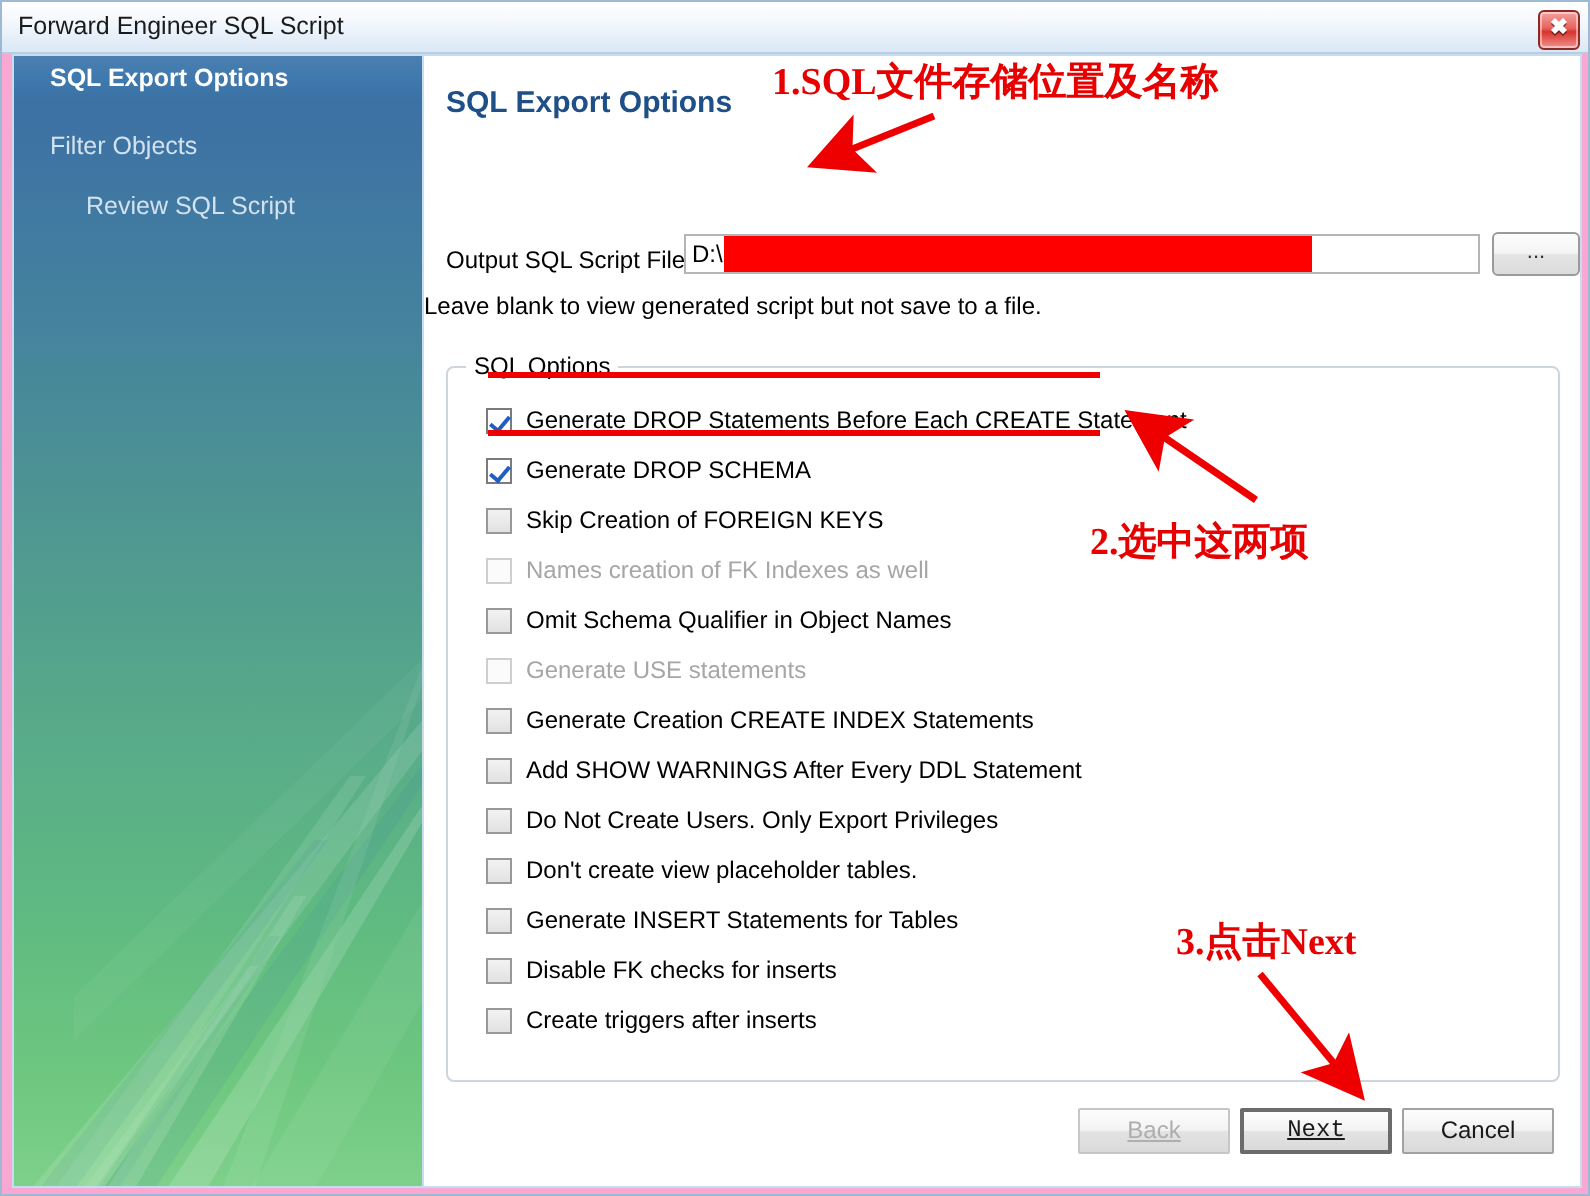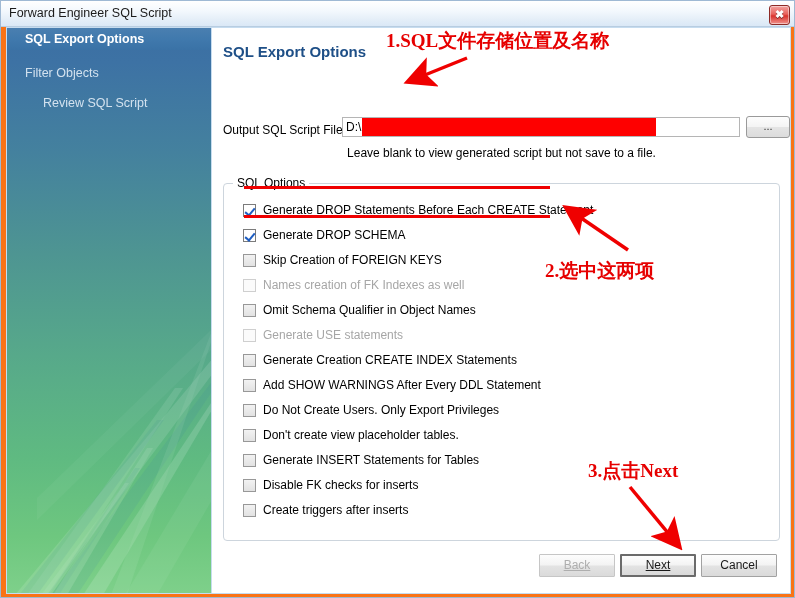--- a/index.html
+++ b/index.html
@@ -13,21 +13,21 @@
     color: #000;
     overflow: hidden;
   }
 
   
   #window {
     position: absolute;
     left: 0; top: 0;
     width: 795px; height: 598px;
     box-sizing: border-box;
-    background: #f97316;
+    background: #f9a8d4;
     border: 1px solid #9fb9d4;
     overflow: hidden;
   }
 
   
   #titlebar {
     position: absolute;
     left: 0; top: 0;
     width: 795px; height: 26px;
     background: linear-gradient(to bottom, #ffffff 0%, #f3f8fd 40%, #e4eef8 75%, #dae8f6 100%);
@@ -166,21 +166,21 @@
     text-align: center;
     font-size: 11px;
     line-height: 18px;
     color: #333;
     cursor: pointer;
   }
   #hint-text {
     position: absolute;
     left: 0; top: 118px;
     width: 579px;
-    text-align: center;
+    text-align: left;
     font-size: 12px;
     color: #000;
   }
 
   
   #groupbox {
     position: absolute;
     left: 11px; top: 155px;
     width: 557px; height: 358px;
     border: 1px solid #cdd5dd;
@@ -248,21 +248,21 @@
     border: 1px solid #a2a2a2;
     border-radius: 1px;
     box-sizing: border-box;
     text-align: center;
     font-size: 12px;
     line-height: 20px;
     color: #1a1a1a;
     cursor: pointer;
   }
   .btn.disabled { color: #aeaeae; border-color: #c6c6c6; cursor: default; }
-  .btn.default { border: 2px solid #6b6b6b; line-height: 18px; }
+  .btn.default { border: 2px solid #6b6b6b; line-height: 18px; font-family: Liberation Mono, monospace; }
   .btn .underline { text-decoration: underline; }
   #btn-back   { left: 327px; }
   #btn-next   { left: 408px; }
   #btn-cancel { left: 489px; }
 
   
   #overlay {
     position: absolute;
     left: 0; top: 0;
     width: 795px; height: 598px;

